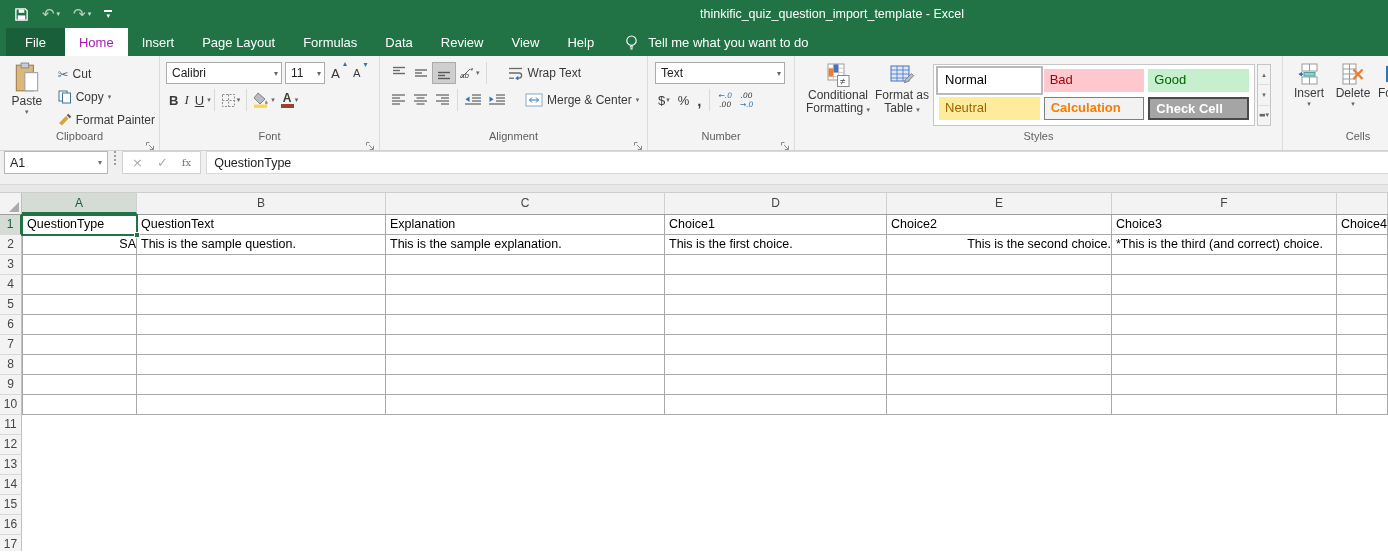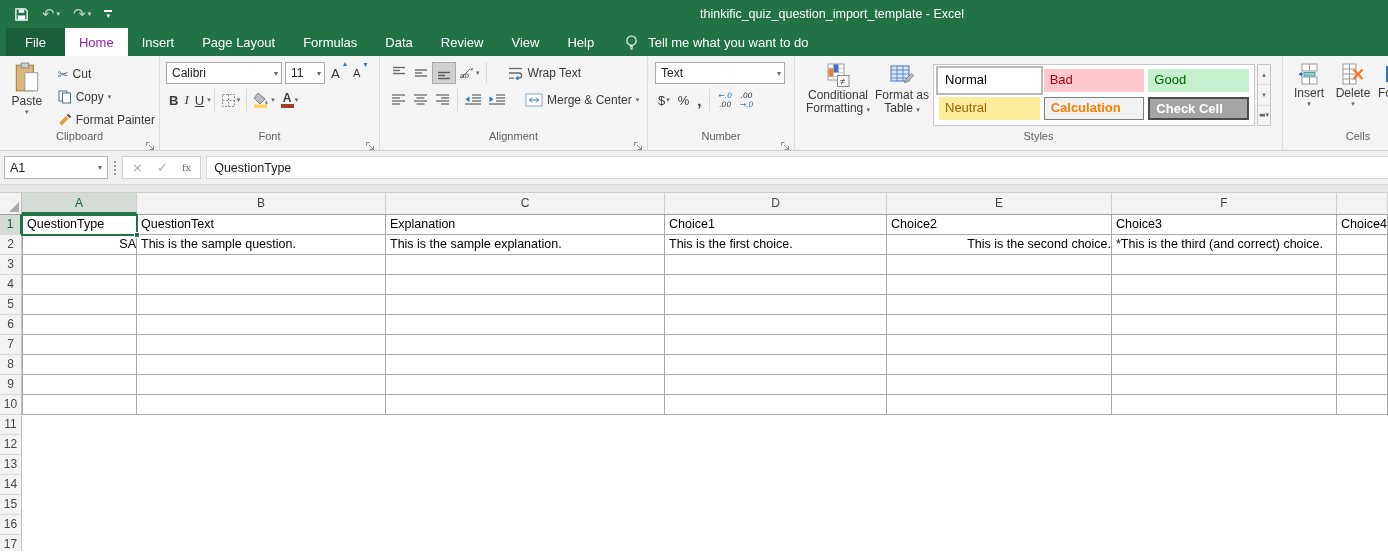--- a/index.html
+++ b/index.html
@@ -61,21 +61,21 @@
   #style-gallery { width:322px; background:#fff; border:1px solid #c6c6c6; display:grid;
     grid-template-columns:repeat(3,1fr); gap:3px 4px; padding:4px 5px; height:62px; margin-top:2px; }
   .gcell { font-size:13px; line-height:22px; padding-left:6px; height:23px; cursor:default; }
   .gcell.gsel { box-shadow:0 0 0 1px #fff, 0 0 0 3px #b9b9b9; }
   .gcell.gbord { border:1px solid #7f7f7f; line-height:20px; }
   .gcell.gbord[data-name="cell-style-check-cell"] { border:2px solid #4a4a4a; }
   .gscroll { width:14px; margin:2px 0 0 2px; display:flex; flex-direction:column; border:1px solid #c6c6c6; background:#f4f4f4; height:62px; }
   .gscroll span { flex:1; display:flex; align-items:center; justify-content:center; font-size:7px; color:#666; border-bottom:1px solid #ddd; }
 
   
-  .fbar { height:34px; background:#f0f0f0; border-bottom:1px solid #d9d9d9; display:flex; align-items:center; padding-left:4px; }
+  .fbar { height:34px; background:#f0f0f0; border-bottom:1px solid #d9d9d9; display:flex; align-items:flex-start; padding-left:4px; }
   .namebox { width:104px; height:23px; background:#fff; border:1px solid #b6b6b6; display:flex; align-items:center; justify-content:space-between; font-size:12.5px; color:#222; padding:0 5px; }
   .nb-arr { color:#6d6d6d; font-size:8px; }
   .fsep { width:14px; display:flex; justify-content:center; }
   .fsep i { border-left:2px dotted #9f9f9f; height:14px; display:block; }
   .fbtns { height:23px; background:#fff; border:1px solid #d2d2d2; display:flex; align-items:center; padding:0 9px; gap:14px; }
   .fbtn { font-size:13px; color:#ababab; }
   .fx { color:#737373; font-family:"DejaVu Serif",serif; font-size:10px; }
   .fcontent { flex:1; height:23px; background:#fff; border:1px solid #d9d9d9; border-right:none; margin-left:5px; font-size:12.5px; color:#222; display:flex; align-items:center; padding-left:7px; }
   .gapstrip { height:8px; background:#e7e7e7; border-bottom:1px solid #cdcdcd; }
 

